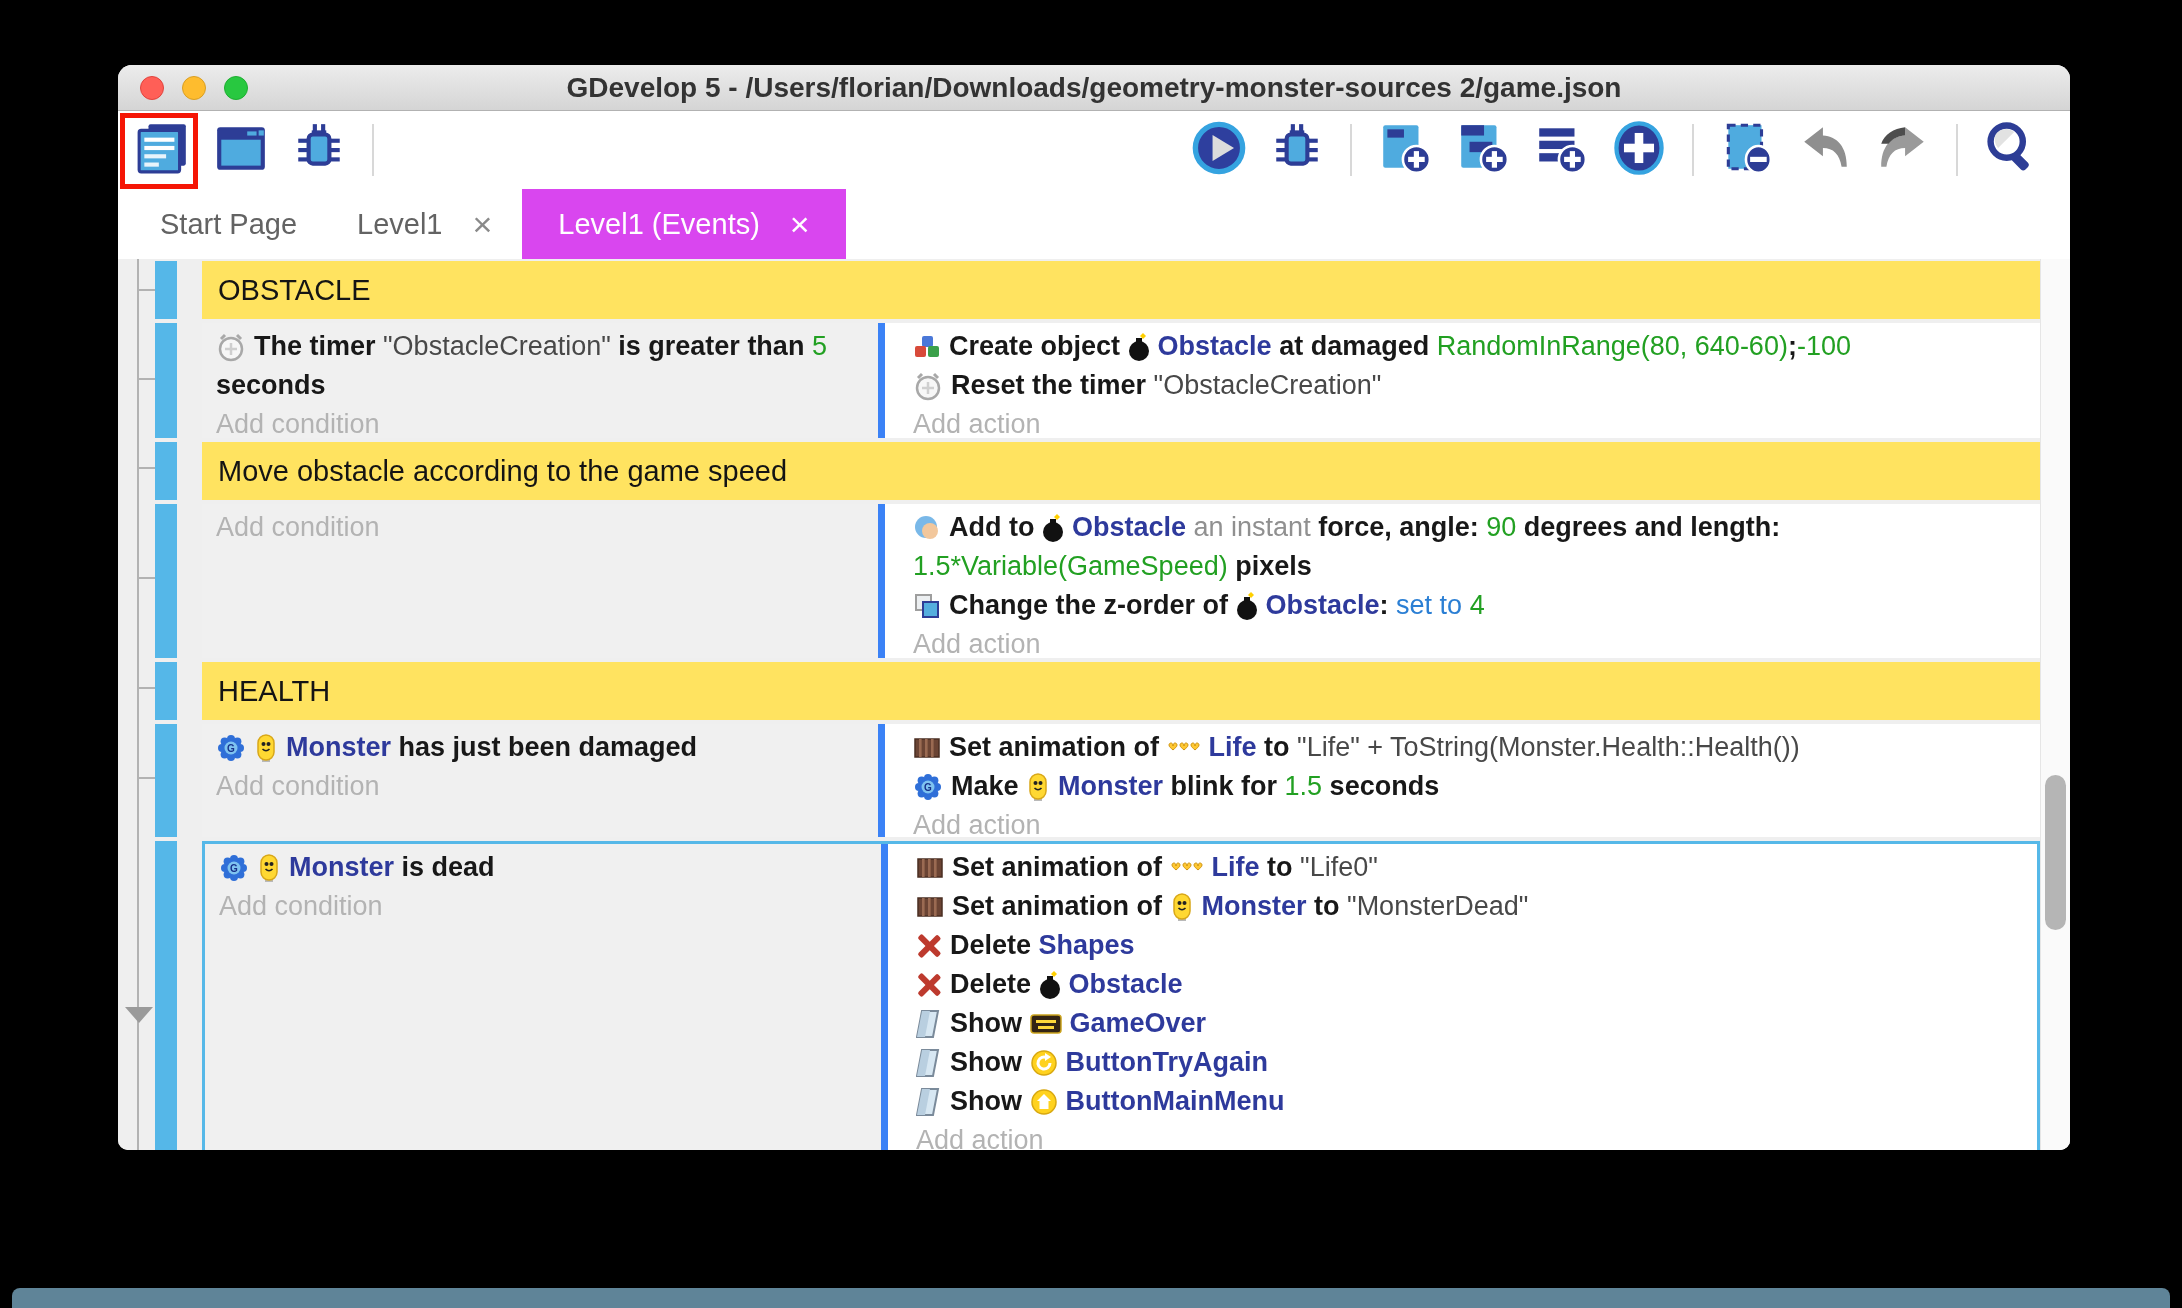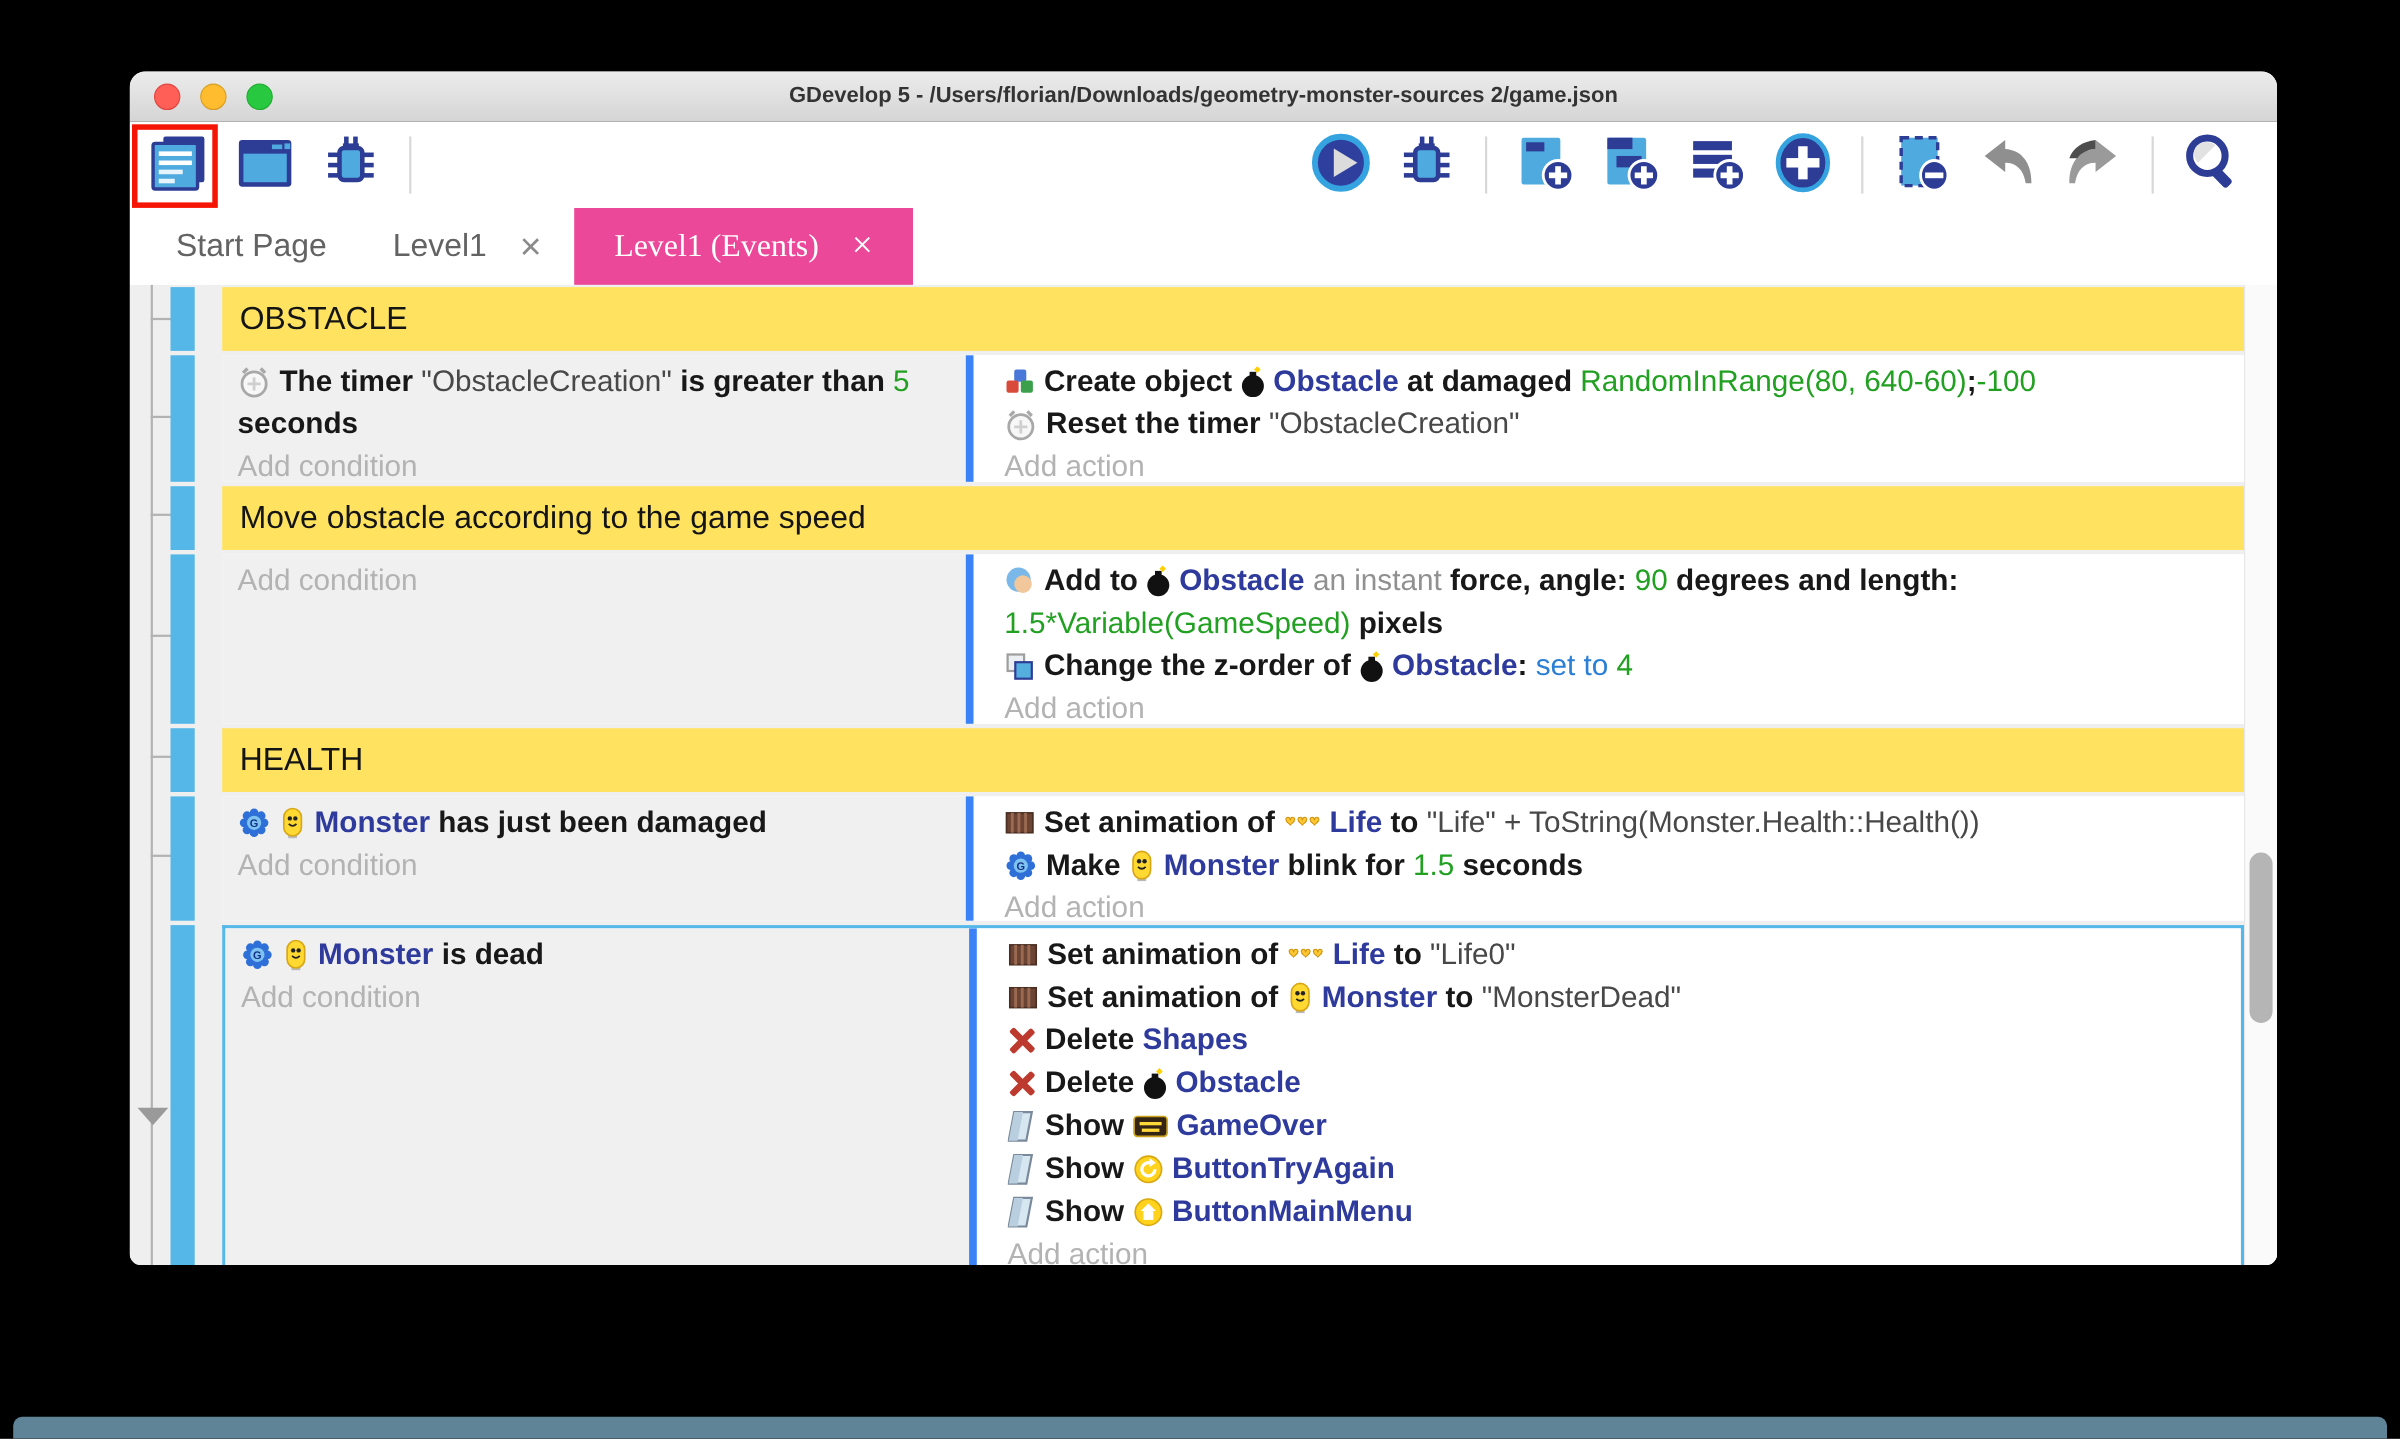--- a/index.html
+++ b/index.html
@@ -13,36 +13,36 @@
 
   
   .titlebar { height:46px; background:linear-gradient(#ececec,#d5d5d5);
               border-bottom:1px solid #b2b2b2; position:relative;
               display:flex; align-items:center; justify-content:center; }
   .lights { position:absolute; left:22px; top:0; height:100%; display:flex; align-items:center; gap:18px; }
   .light { width:24px; height:24px; border-radius:50%; }
   .light.red { background:#ff5f57; border:1px solid #e0443e; }
   .light.yellow { background:#febc2e; border:1px solid #d89e24; }
   .light.green { background:#28c840; border:1px solid #1eae31; }
-  .title { font-size:20px; font-weight:bold; color:#333; }
+  .title { font-size:28px; font-weight:bold; color:#333; }
 
   
   .toolbar { height:78px; background:#fff; display:flex; align-items:center;
              padding:0 20px 0 6px; position:relative; }
   .tbtn { width:58px; height:58px; display:flex; align-items:center; justify-content:center; margin:0 10px; }
   .tb-div { width:2px; height:52px; background:#d8d8d8; margin:0 14px; }
   .spacer { flex:1; }
   .redbox { position:absolute; left:2px; top:2px; width:78px; height:76px;
             border:5px solid #f51505; pointer-events:none; }
 
   
   .tabbar { height:70px; background:#fff; display:flex; align-items:stretch; padding-left:12px; }
   .tab { display:flex; align-items:center; padding:0 30px; font-size:29px; color:#636363; }
   .tab .x { margin-left:30px; font-size:34px; color:#8a8a8a; }
-  .tab.active { background:#ec4899; color:#fff; padding:0 36px;font-family:Liberation Serif, serif; }
+  .tab.active { background:#d946ef; color:#fff; padding:0 36px; }
   .tab.active .x { color:#fff; }
 
   
   .sheet { position:absolute; left:0; right:0; top:194px; bottom:0; background:#efefef; }
   .treeline { position:absolute; left:19px; top:0; bottom:0; width:2px; background:#b2b2b2; }
   .tick { position:absolute; left:19px; width:22px; height:2px; background:#b2b2b2; }
   .tri { position:absolute; left:7px; width:0; height:0;
          border-left:14px solid transparent; border-right:14px solid transparent;
          border-top:16px solid #9a9a9a; }
   .rows { position:absolute; left:37px; top:2px; right:30px; }

